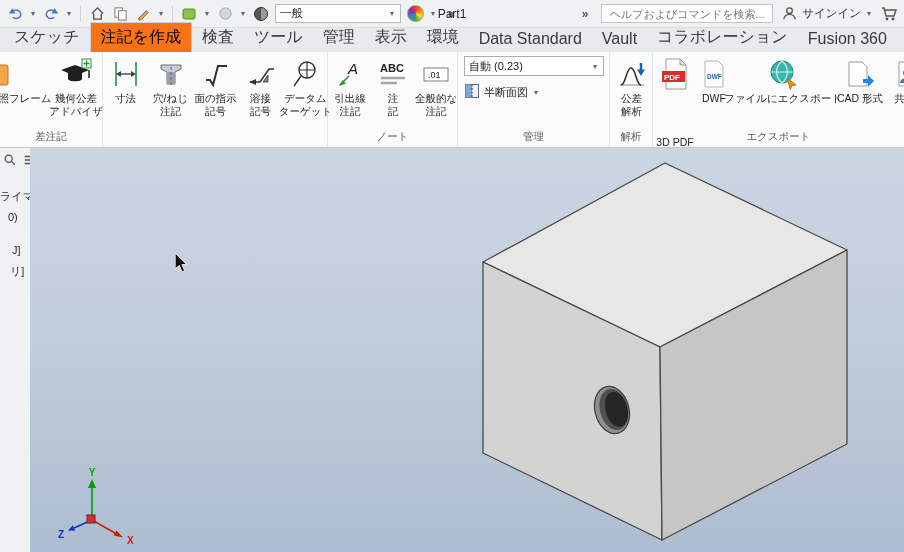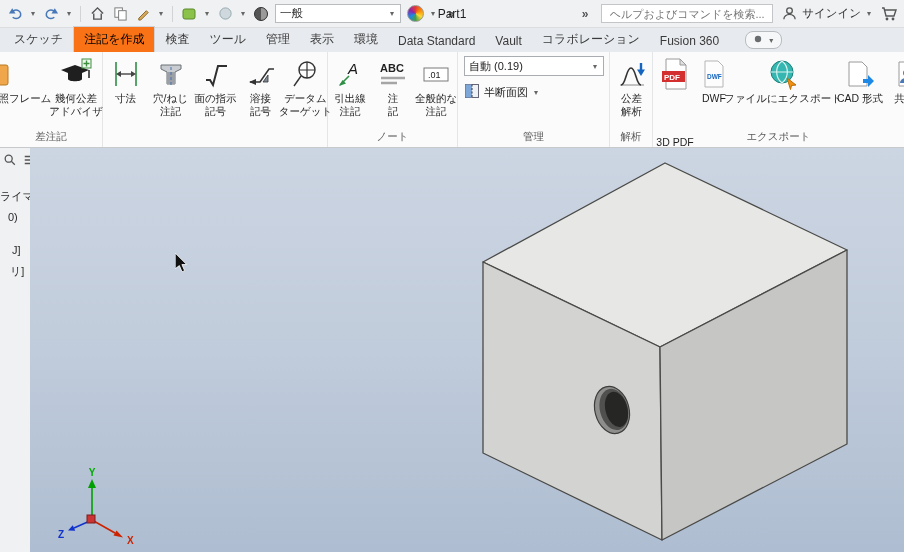--- a/index.html
+++ b/index.html
@@ -14,21 +14,21 @@
   .qsep{width:1px;height:16px;background:#d2d3d5;margin:0 2px;}
   .qcombo{display:flex;align-items:center;width:126px;height:19px;background:#fff;border:1px solid #b9bcbf;padding:0 4px;box-sizing:border-box;font-size:11.5px;color:#333;justify-content:space-between;}
   .colorwheel{width:15px;height:15px;border-radius:50%;background:conic-gradient(#e53935,#fb8c00,#fdd835,#43a047,#1e88e5,#8e24aa,#e53935);border:1px solid #999;}
   .doc-title{position:absolute;left:0;right:0;top:7px;text-align:center;font-size:12px;color:#1d1d1d;pointer-events:none;}
   .qat-right{margin-left:auto;display:flex;align-items:center;gap:7px;}
   .qsearch{width:172px;height:19px;border:1px solid #c3c5c8;background:#fff;font-size:11px;color:#555;padding:0 5px;box-sizing:border-box;font-family:inherit;text-align:center;}
   .signin{display:flex;align-items:center;gap:4px;font-size:11.5px;color:#333;}
 
   
   .tabs{position:absolute;top:28px;left:0;right:0;height:24px;background:#e7eaee;display:flex;align-items:flex-end;padding-left:4px;box-sizing:border-box;}
-  .tab{padding:4px 10px 4px;font-size:12px;color:#3a3a3a;white-space:nowrap;}
+  .tab{padding:4px 10px 4px;font-size:16px;color:#3a3a3a;white-space:nowrap;}
   .tab.active{background:#f97316;border:1px solid #cfd1d4;border-bottom:none;color:#000;}
   .tab-extra{display:flex;align-items:center;gap:3px;margin-left:16px;margin-bottom:3px;border:1px solid #b9bcbf;border-radius:8px;background:#f6f7f8;padding:1px 6px;}
 
   
   .ribbon{position:absolute;top:52px;left:0;right:0;height:96px;background:#fbfbfc;border-bottom:1px solid #c7c9cb;display:flex;box-sizing:border-box;}
   .panel{position:relative;height:95px;border-right:1px solid #e4e5e7;box-sizing:border-box;flex:none;}
   .panel-label{position:absolute;bottom:3px;left:0;right:0;text-align:center;font-size:10.5px;color:#5a5a5a;white-space:nowrap;}
   .pbody{display:flex;align-items:flex-start;height:74px;}
   .rbtn{display:flex;flex-direction:column;align-items:center;padding-top:4px;flex:none;}
   .ric{height:36px;display:flex;align-items:center;justify-content:center;}
@@ -283,21 +283,21 @@
           </span>
           <span class="rlab">全般的な</span>
           <span class="rlab">注記</span>
         </div>
       </div>
       <div class="panel-label">ノート</div>
     </div>
 
     <div class="panel" style="width:152px;">
       <div class="mcombo">
-        <span>自動 (0.19)</span>
+        <span>自動 (0.23)</span>
         <span class="caret">▾</span>
       </div>
       <div class="mrow">
         <span>
           <svg width="16" height="16" viewBox="0 0 16 16">
               <rect x="1.5" y="1.5" width="13" height="13" fill="#eef2f7" stroke="#667"></rect>
               <path d="M1.5 1.5h6.5v13H1.5z" fill="#7da7d9"></path>
               <path d="M8 1.5v13" stroke="#334" stroke-dasharray="2 1.5" fill="none"></path>
             </svg>
         </span>

